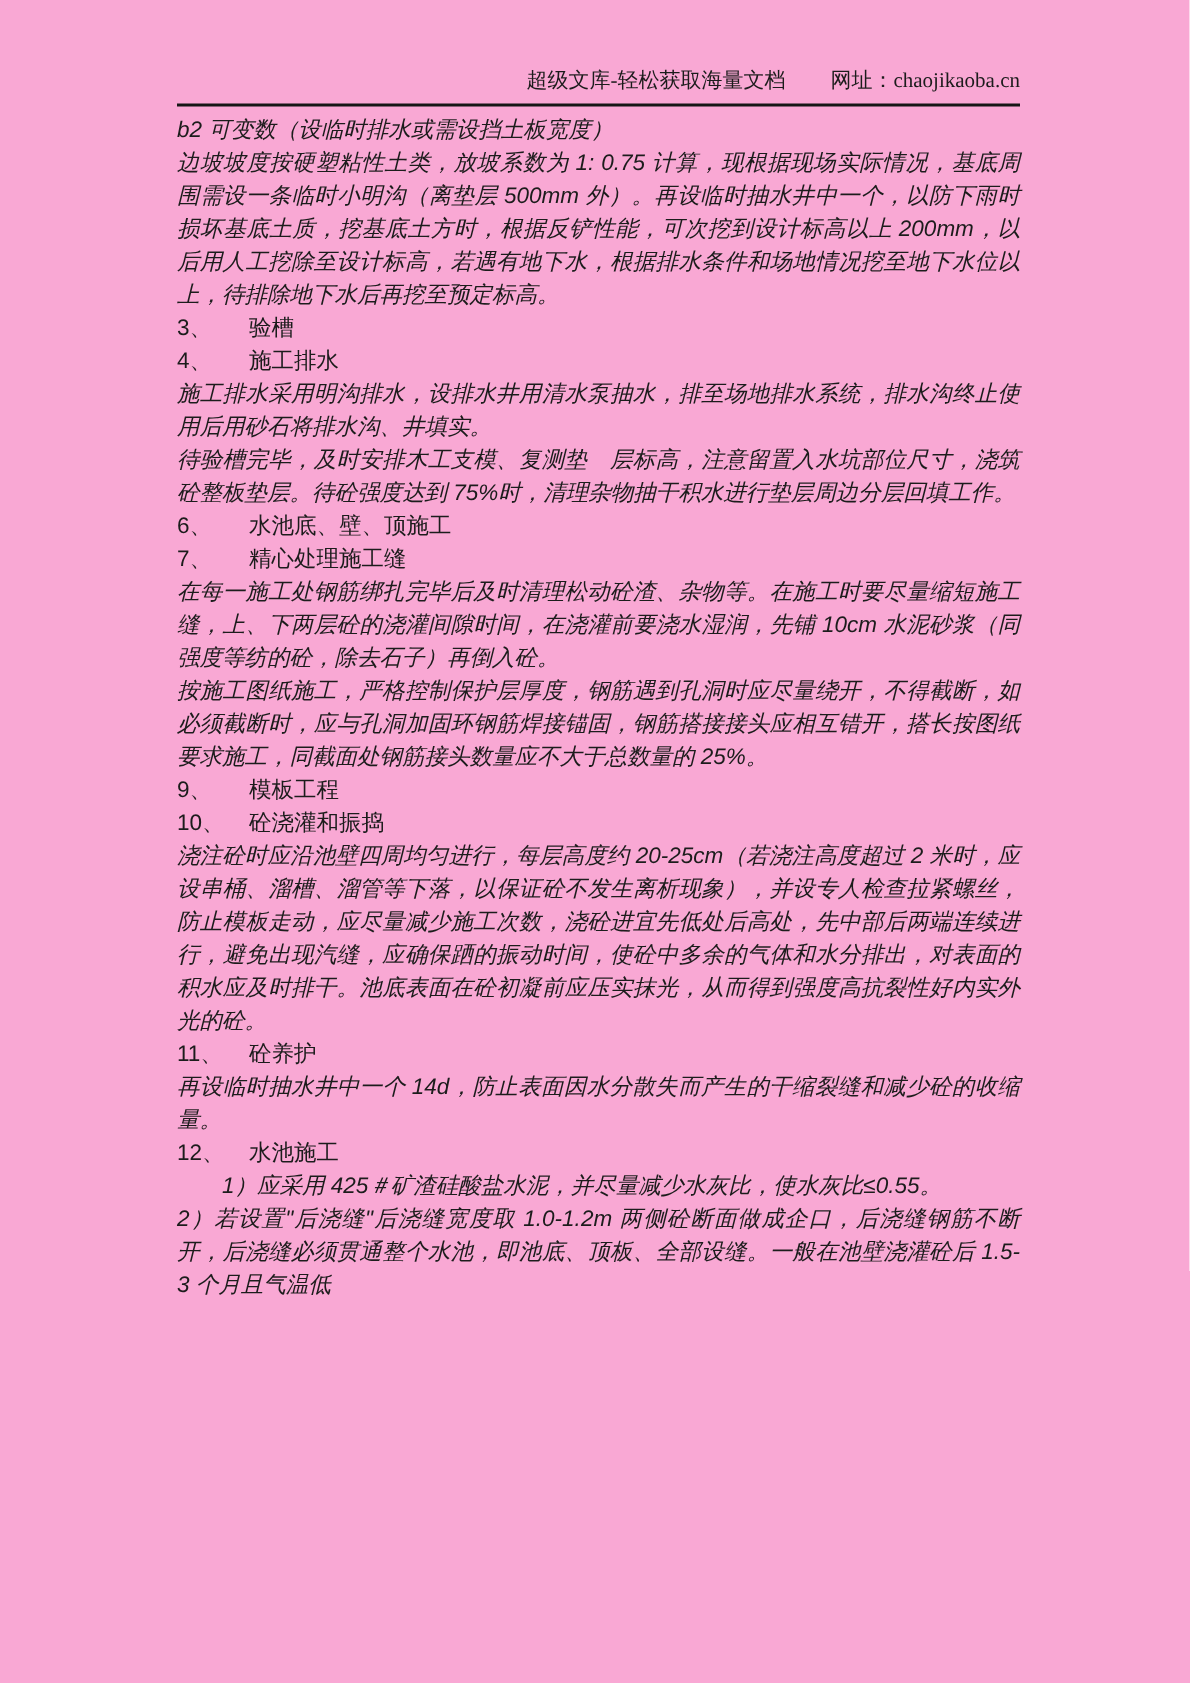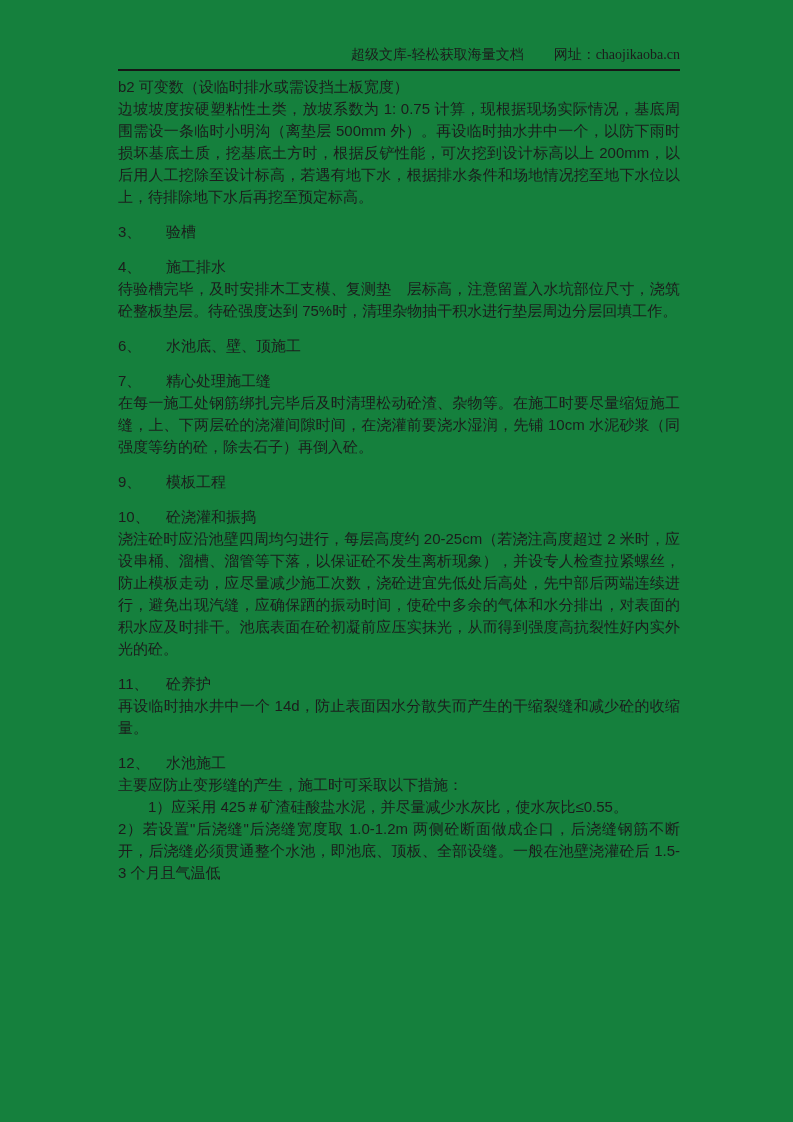--- a/index.html
+++ b/index.html
@@ -1,19 +1,19 @@
 <!DOCTYPE html>
 <html><head>
 <meta charset="utf-8">
 <style>
   html,body{margin:0;padding:0;background:#ffffff;}
   .page{
     position:relative;
     width:793px;height:1122px;
-    background:#15803d;
+    background:#f9a8d4;
     color:#1c1c1c;
     font-family:"Liberation Sans", sans-serif;
     overflow:hidden;
   }
   .content{
     position:absolute;
     left:118px;top:46px;
     width:562px;
   }
   .doc-header{
@@ -28,46 +28,48 @@
   .doc-header .site{margin-right:30px;}
   .doc-body{
     margin-top:5px;
     font-size:15px;
     line-height:22px;
   }
   .para{
     text-align:justify;
     
     text-justify:inter-ideograph;
+    font-style:italic;
   }
   .para.indent{text-indent:30px;}
-  .heading{white-space:nowrap;margin-top:13px;}
+  .heading{white-space:nowrap;}
   .heading .num{display:inline-block;min-width:48px;}
 </style>
 </head>
 <body>
 
 <div class="page">
   <div class="content">
     <div class="doc-header">
       <span class="site">超级文库-轻松获取海量文档</span><span class="url">网址：chaojikaoba.cn</span>
     </div>
     <div class="doc-body">
         <div class="para">b2 可变数（设临时排水或需设挡土板宽度）</div>
         <div class="para">边坡坡度按硬塑粘性土类，放坡系数为 1: 0.75 计算，现根据现场实际情况，基底周围需设一条临时小明沟（离垫层 500mm 外）。再设临时抽水井中一个，以防下雨时损坏基底土质，挖基底土方时，根据反铲性能，可次挖到设计标高以上 200mm，以后用人工挖除至设计标高，若遇有地下水，根据排水条件和场地情况挖至地下水位以上，待排除地下水后再挖至预定标高。</div>
         <div class="heading"><span class="num">3、</span><span>验槽</span></div>
         <div class="heading"><span class="num">4、</span><span>施工排水</span></div>
+        <div class="para">施工排水采用明沟排水，设排水井用清水泵抽水，排至场地排水系统，排水沟终止使用后用砂石将排水沟、井填实。</div>
         <div class="para">待验槽完毕，及时安排木工支模、复测垫　层标高，注意留置入水坑部位尺寸，浇筑砼整板垫层。待砼强度达到 75%时，清理杂物抽干积水进行垫层周边分层回填工作。</div>
         <div class="heading"><span class="num">6、</span><span>水池底、壁、顶施工</span></div>
         <div class="heading"><span class="num">7、</span><span>精心处理施工缝</span></div>
         <div class="para">在每一施工处钢筋绑扎完毕后及时清理松动砼渣、杂物等。在施工时要尽量缩短施工缝，上、下两层砼的浇灌间隙时间，在浇灌前要浇水湿润，先铺 10cm 水泥砂浆（同强度等纺的砼，除去石子）再倒入砼。</div>
+        <div class="para">按施工图纸施工，严格控制保护层厚度，钢筋遇到孔洞时应尽量绕开，不得截断，如必须截断时，应与孔洞加固环钢筋焊接锚固，钢筋搭接接头应相互错开，搭长按图纸要求施工，同截面处钢筋接头数量应不大于总数量的 25%。</div>
         <div class="heading"><span class="num">9、</span><span>模板工程</span></div>
         <div class="heading"><span class="num">10、</span><span>砼浇灌和振捣</span></div>
         <div class="para">浇注砼时应沿池壁四周均匀进行，每层高度约 20-25cm（若浇注高度超过 2 米时，应设串桶、溜槽、溜管等下落，以保证砼不发生离析现象），并设专人检查拉紧螺丝，防止模板走动，应尽量减少施工次数，浇砼进宜先低处后高处，先中部后两端连续进行，避免出现汽缝，应确保跴的振动时间，使砼中多余的气体和水分排出，对表面的积水应及时排干。池底表面在砼初凝前应压实抹光，从而得到强度高抗裂性好内实外光的砼。</div>
         <div class="heading"><span class="num">11、</span><span>砼养护</span></div>
         <div class="para">再设临时抽水井中一个 14d，防止表面因水分散失而产生的干缩裂缝和减少砼的收缩量。</div>
         <div class="heading"><span class="num">12、</span><span>水池施工</span></div>
-        <div class="para">主要应防止变形缝的产生，施工时可采取以下措施：</div>
         <div class="para indent">1）应采用 425＃矿渣硅酸盐水泥，并尽量减少水灰比，使水灰比≤0.55。</div>
         <div class="para">2）若设置"后浇缝"后浇缝宽度取 1.0-1.2m 两侧砼断面做成企口，后浇缝钢筋不断开，后浇缝必须贯通整个水池，即池底、顶板、全部设缝。一般在池壁浇灌砼后 1.5-3 个月且气温低</div>
       </div>
   </div>
 </div>
 
 </body></html>

